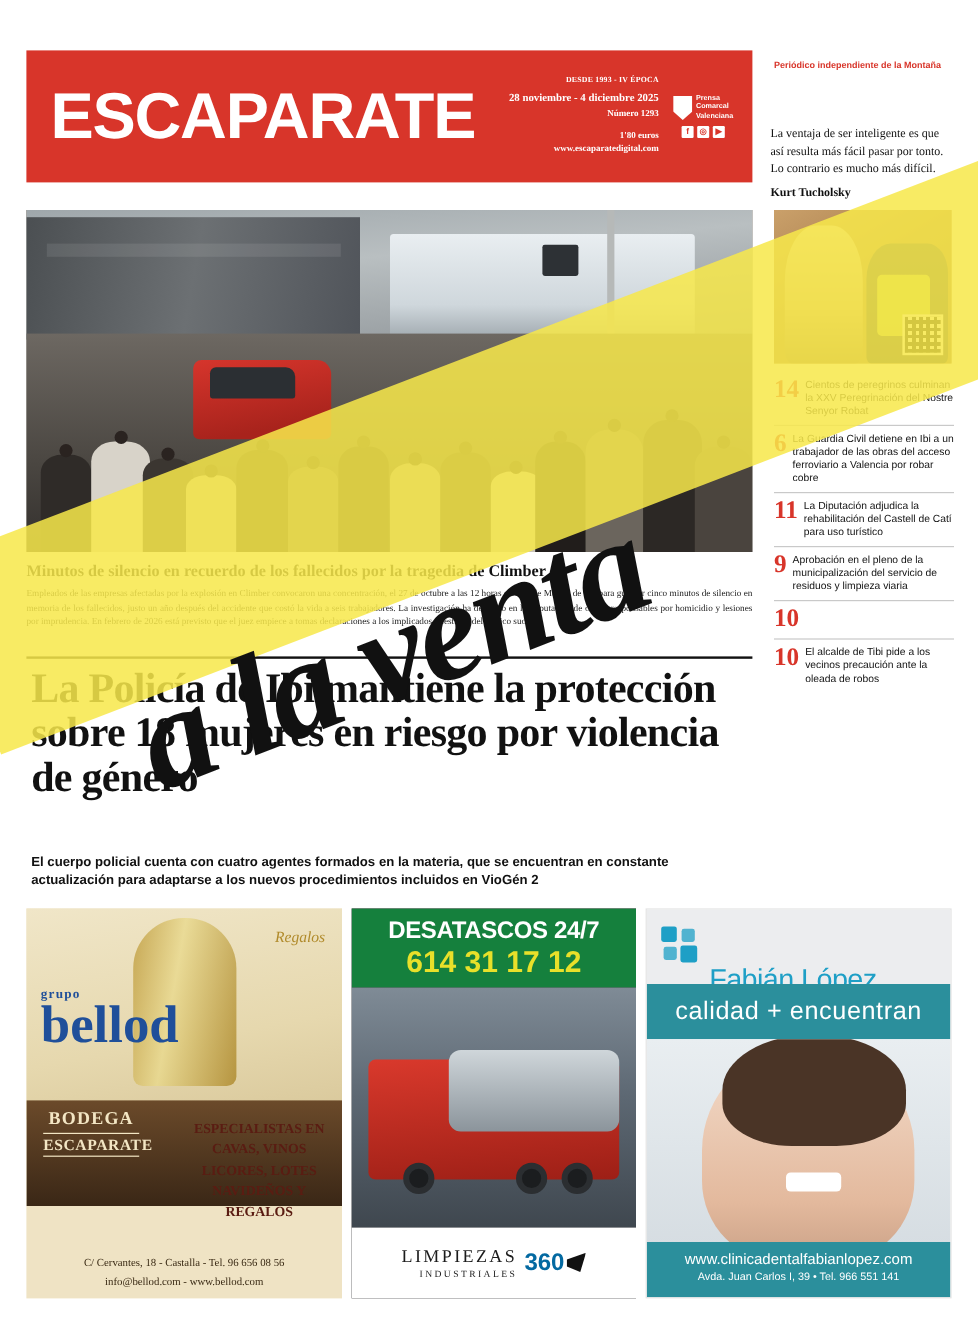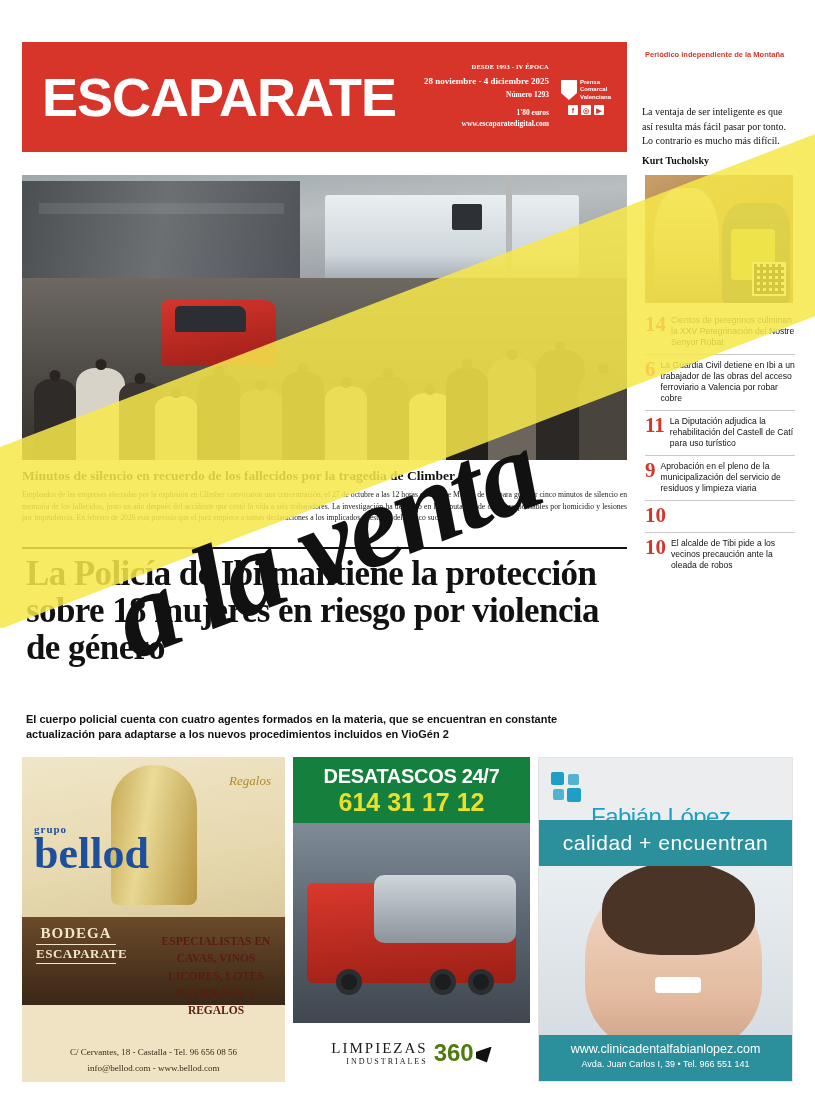--- a/index.html
+++ b/index.html
@@ -312,21 +312,21 @@
     position: absolute; left: 0; bottom: 0; width: 100%; height: 59px;
     background: #fff; display: flex; align-items: center; justify-content: center; gap: 6px;
   }
   .ad2-foot .lf {
     font-family: "Liberation Serif", serif; text-align: right; color: #1b1b1b;
   }
   .ad2-foot .lf .a { font-size: 15px; letter-spacing: 2px; }
   .ad2-foot .lf .b { font-size: 8px; letter-spacing: 2px; }
   .ad2-360 {
     font-family: "Liberation Sans", sans-serif; font-weight: 700;
-    font-size: 24px; color: #4d7c0f;
+    font-size: 20px; color: #0369a1;
   }
   .ad2-360 .swoosh {
     display: inline-block; width: 16px; height: 16px;
     background: #111; clip-path: polygon(0 35%, 100% 0, 70% 100%, 0 72%);
     vertical-align: -2px; margin-left: 2px;
   }
 
   .ad-3 {
     position: absolute; left: 538px; top: 757px; width: 255px; height: 325px;
     background: #fff; overflow: hidden; border: 1px solid #e3e3e3;

